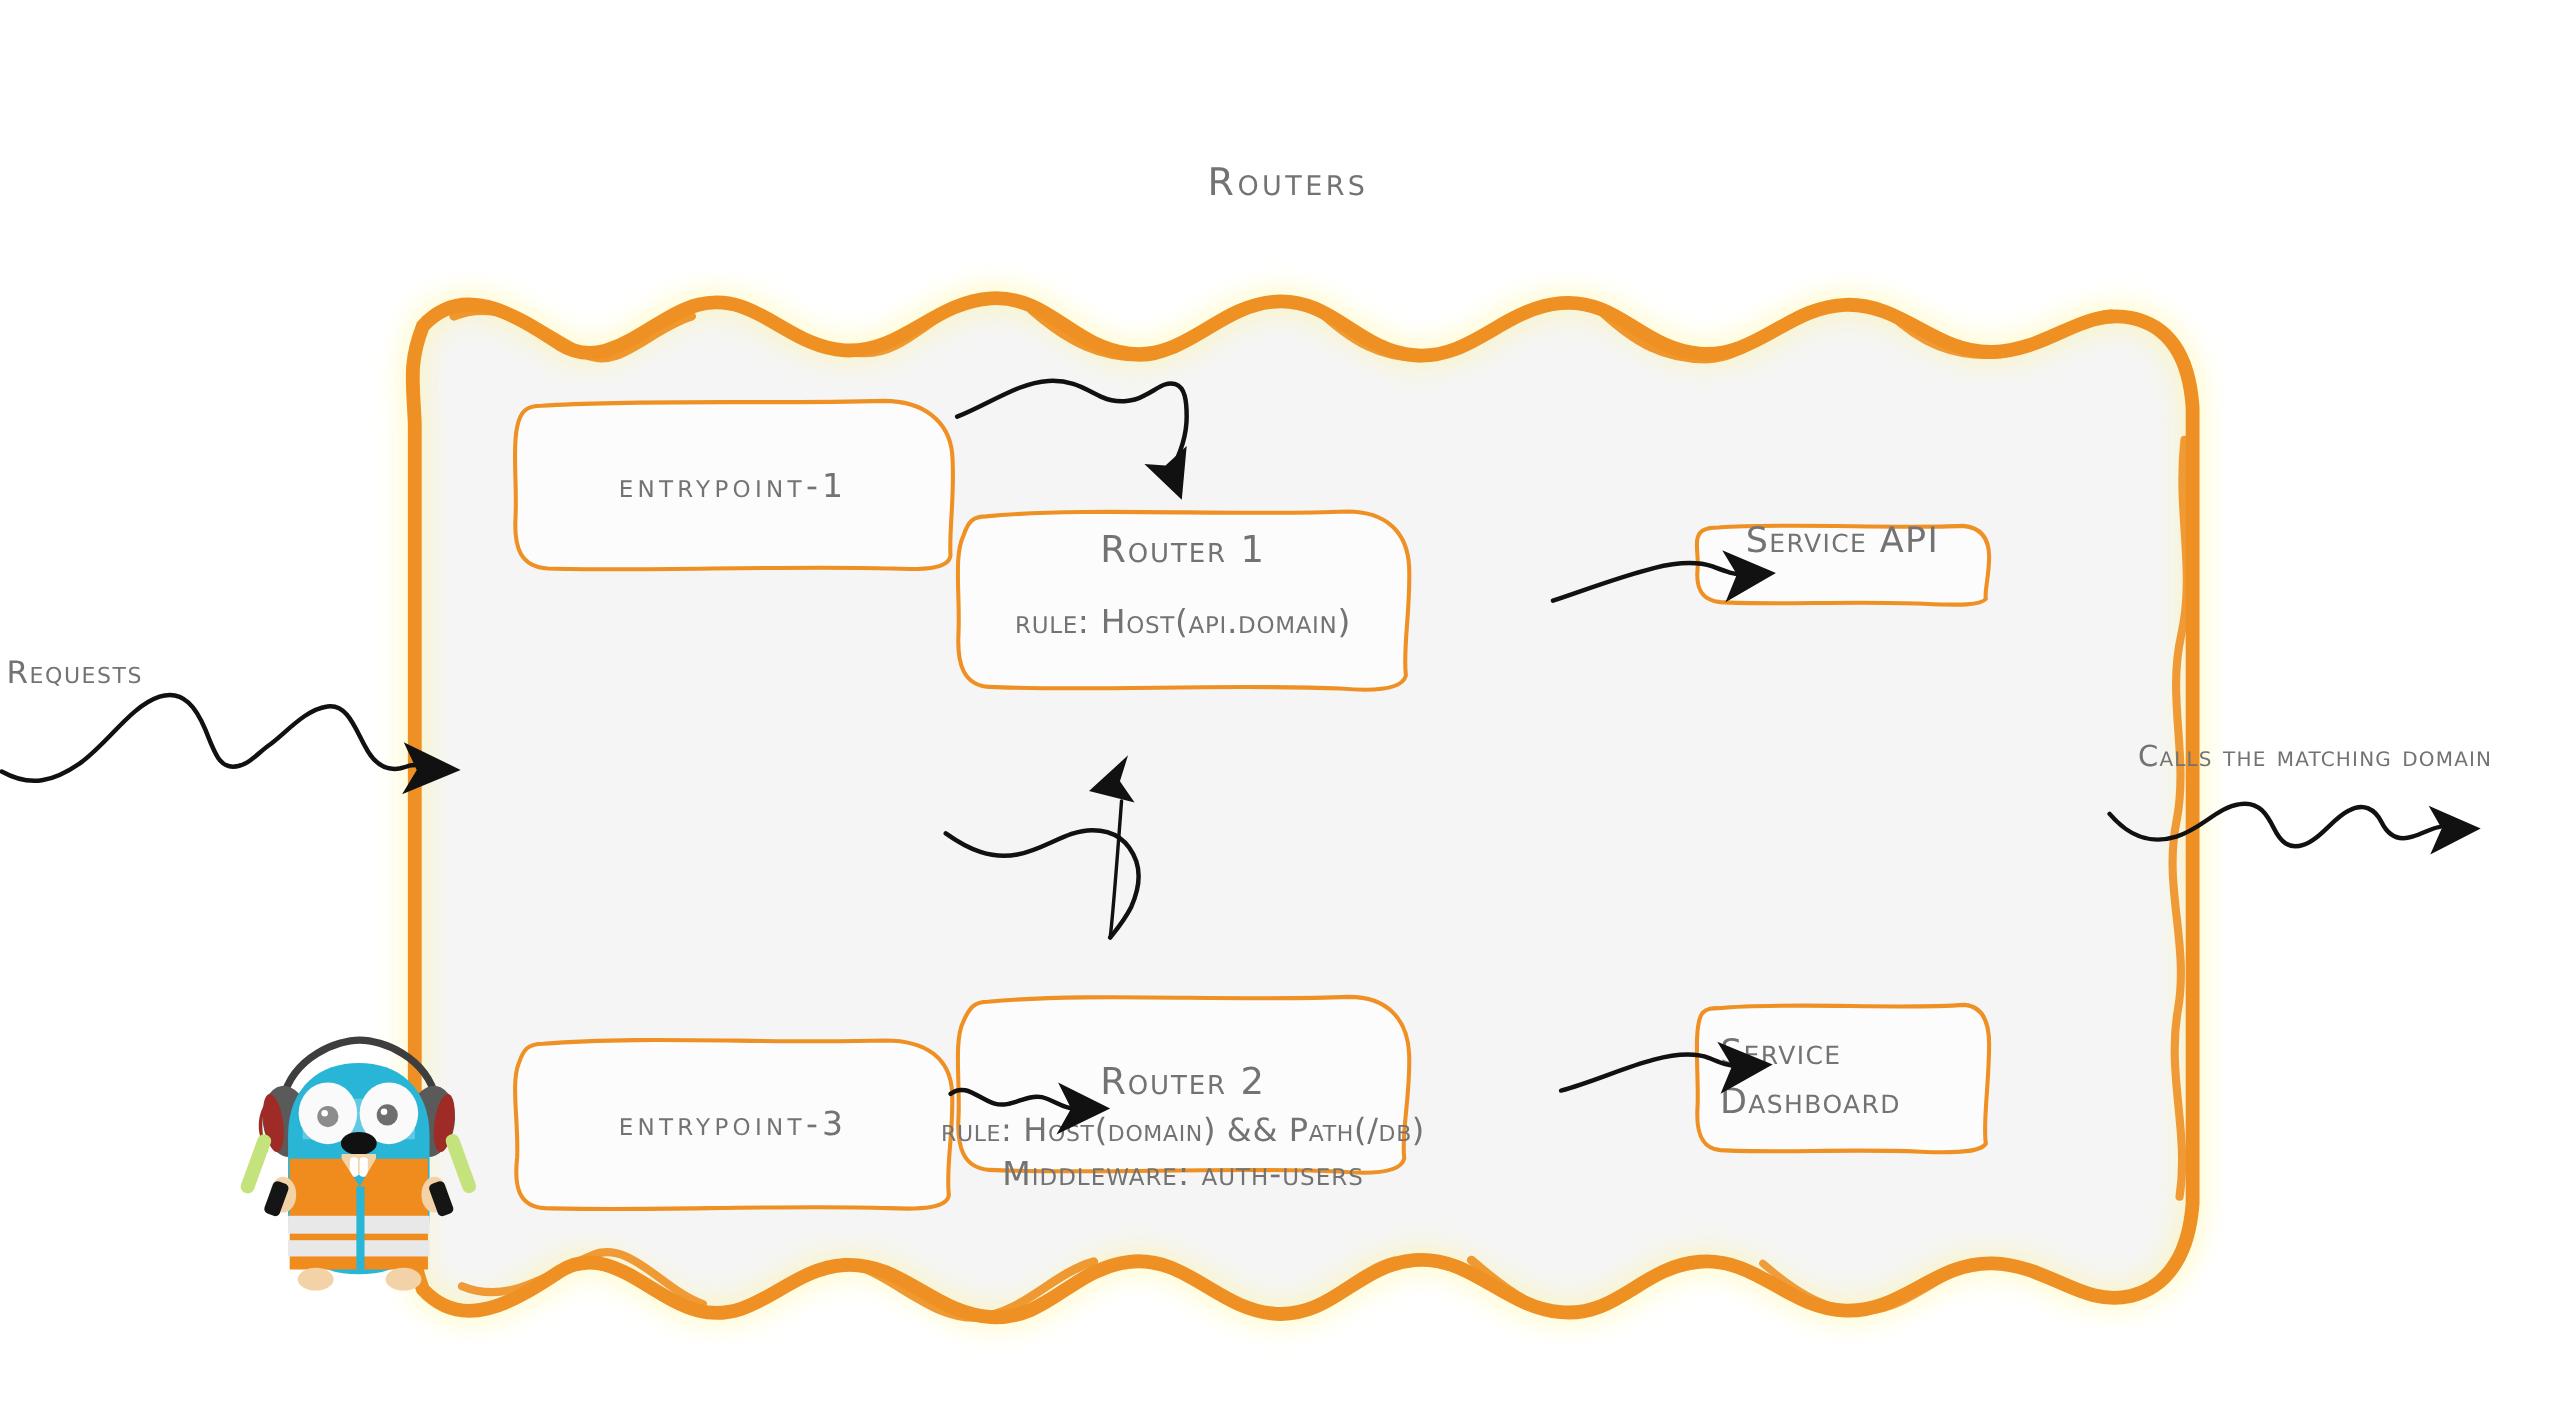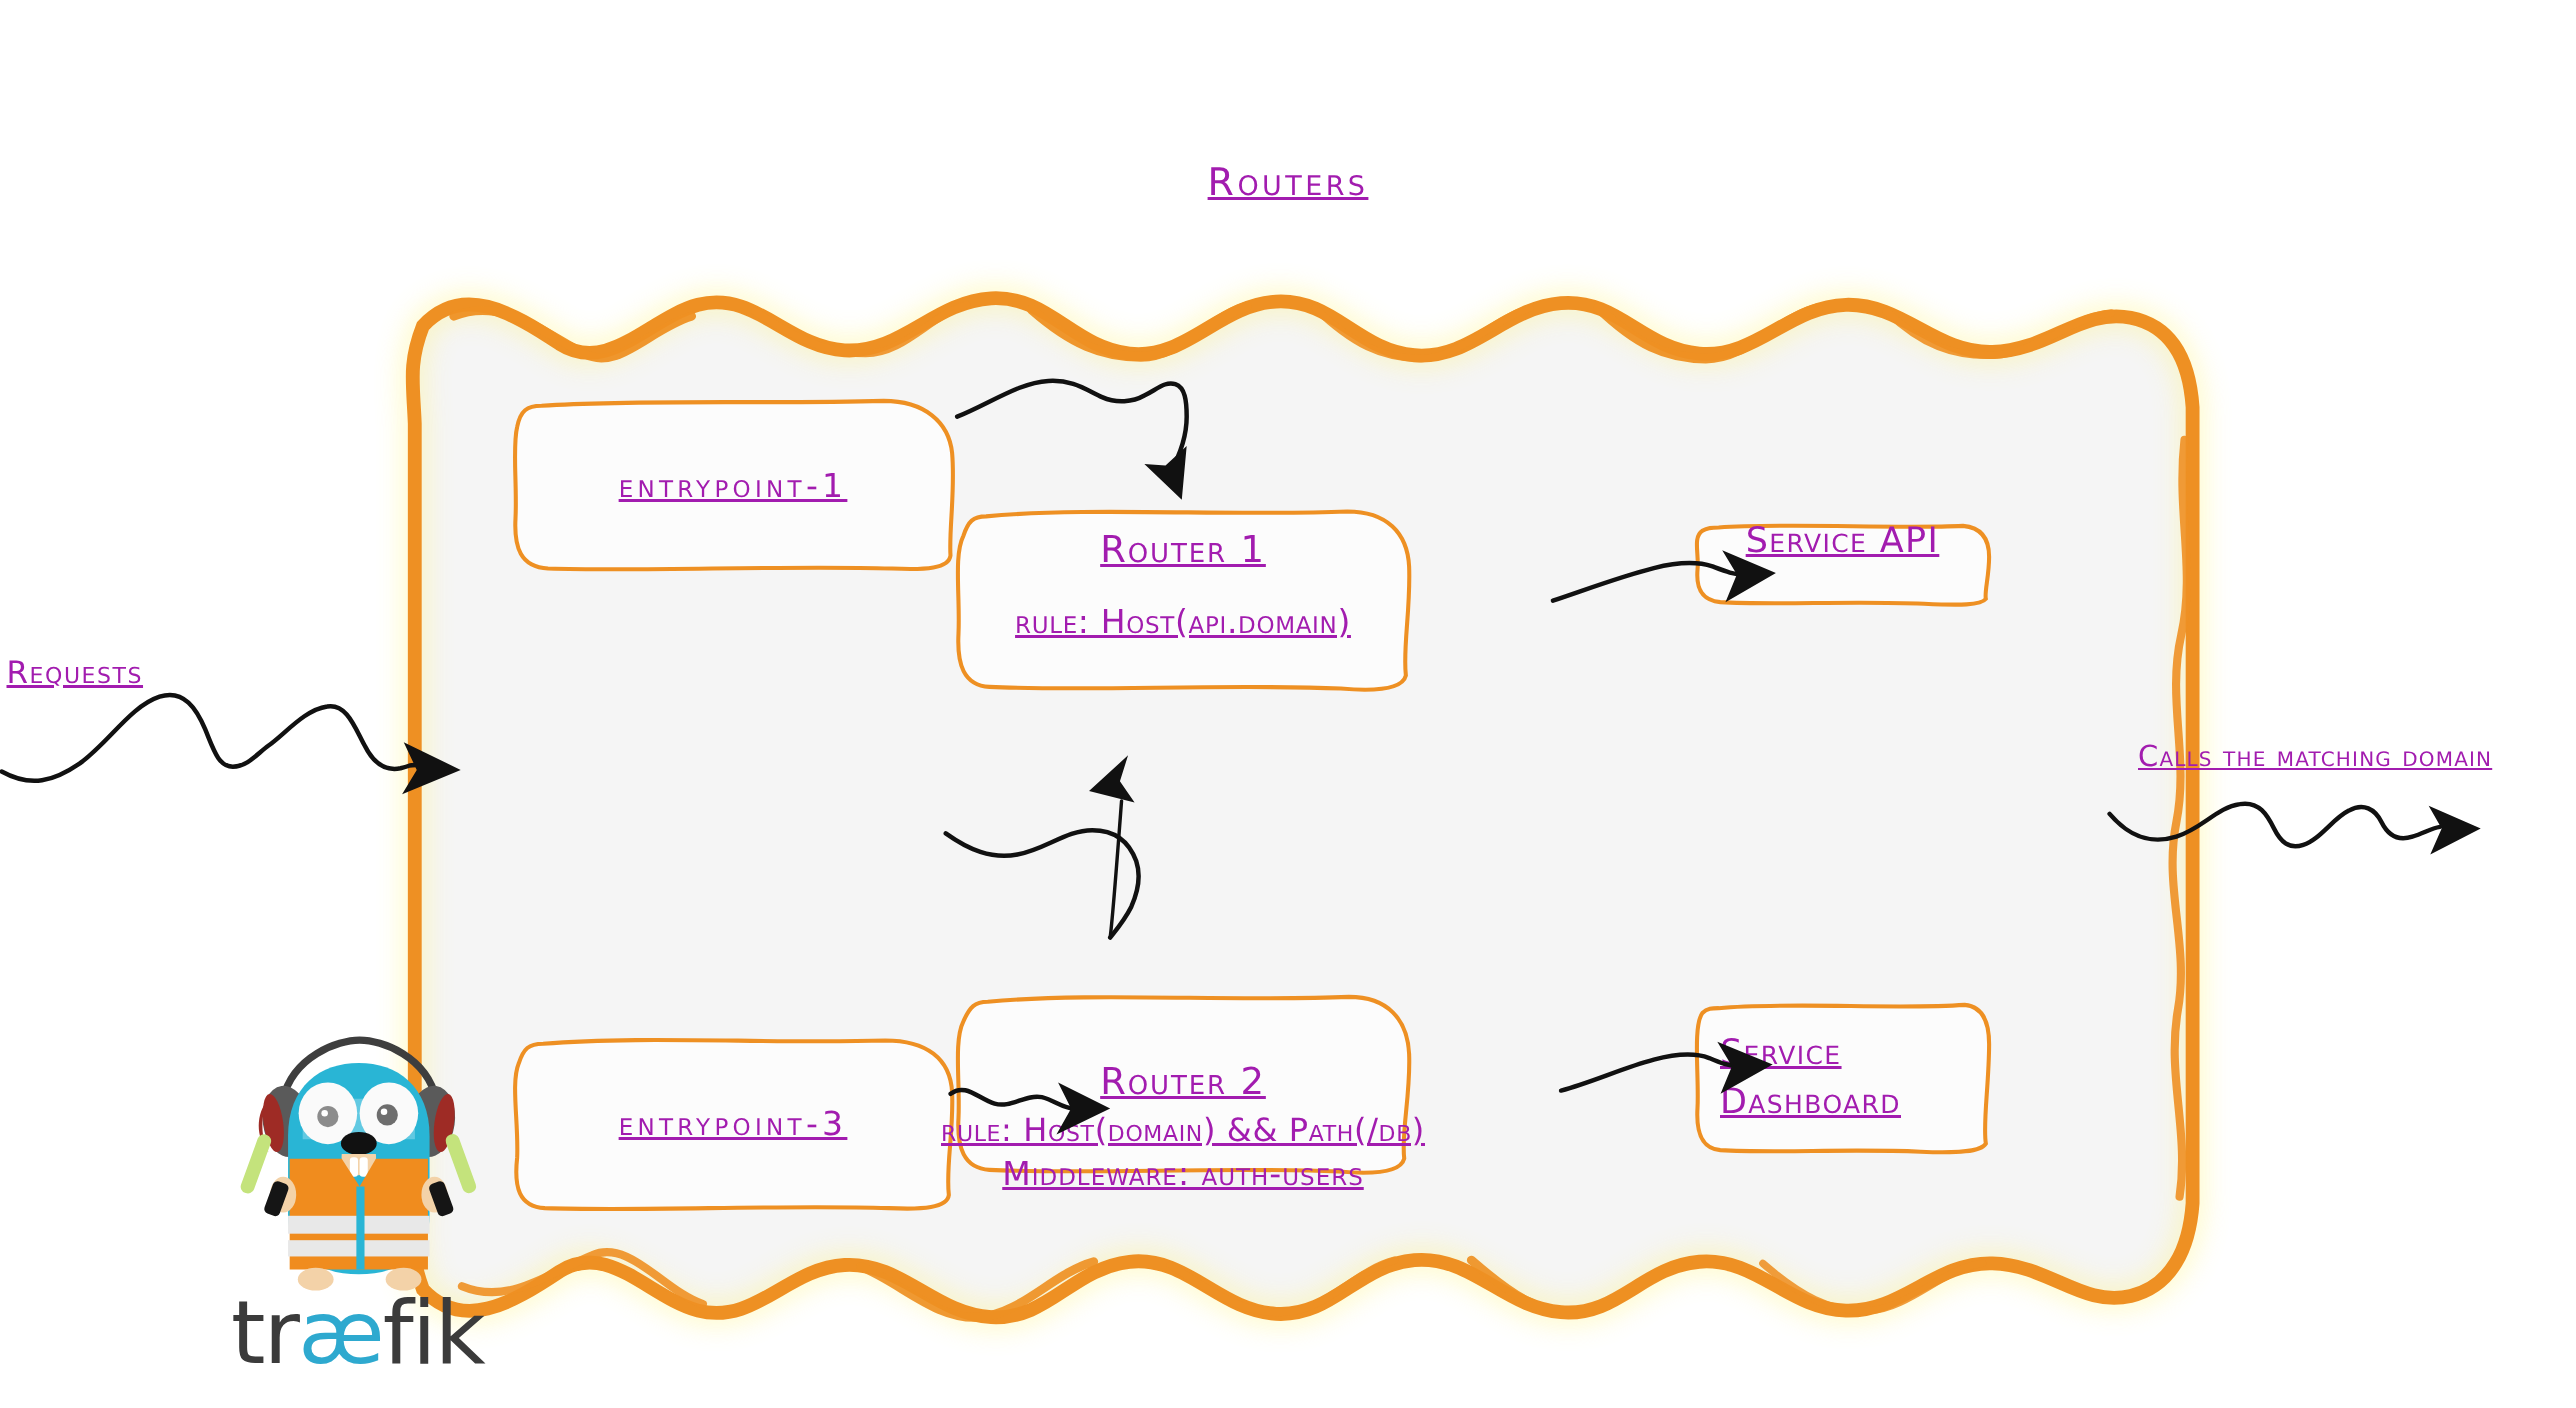--- a/index.html
+++ b/index.html
@@ -12,27 +12,26 @@
     width: 2576px;
     height: 1408px;
     background: #ffffff;
     overflow: hidden;
     font-family: "DejaVu Sans", sans-serif;
   }
 
   
   .hand {
     font-family: "DejaVu Sans", sans-serif;
-    color: #a21caf;
+    color: #737373;
     font-weight: 500;
     letter-spacing: 0.02em;
     white-space: nowrap;
     font-variant: small-caps;
     text-rendering: geometricPrecision;
-    text-decoration: underline;
   }
 
   
   #routers-title {
     position: absolute;
     left: 0;
     top: 160px;
     width: 2576px;
     text-align: center;
     font-size: 38px;
@@ -474,17 +473,16 @@
 
       <rect x="16" y="120" width="17" height="76" rx="8" fill="#C4E37C" transform="rotate(20 24 158)"></rect>
       <rect x="40" y="180" width="20" height="42" rx="6" fill="#151515" transform="rotate(20 50 200)"></rect>
       <rect x="268" y="120" width="17" height="76" rx="8" fill="#C4E37C" transform="rotate(-20 276 158)"></rect>
       <rect x="242" y="180" width="20" height="42" rx="6" fill="#151515" transform="rotate(-20 252 200)"></rect>
 
       <ellipse cx="98" cy="300" rx="22" ry="14" fill="#F3D2A8"></ellipse>
       <ellipse cx="206" cy="300" rx="22" ry="14" fill="#F3D2A8"></ellipse>
     </svg>
 
-    <div id="traefik-wordmark"><span>tr</span><span class="ae">æ</span><span>fik</span></div>
   </div>
 
 </div>
 
 
 </body></html>

